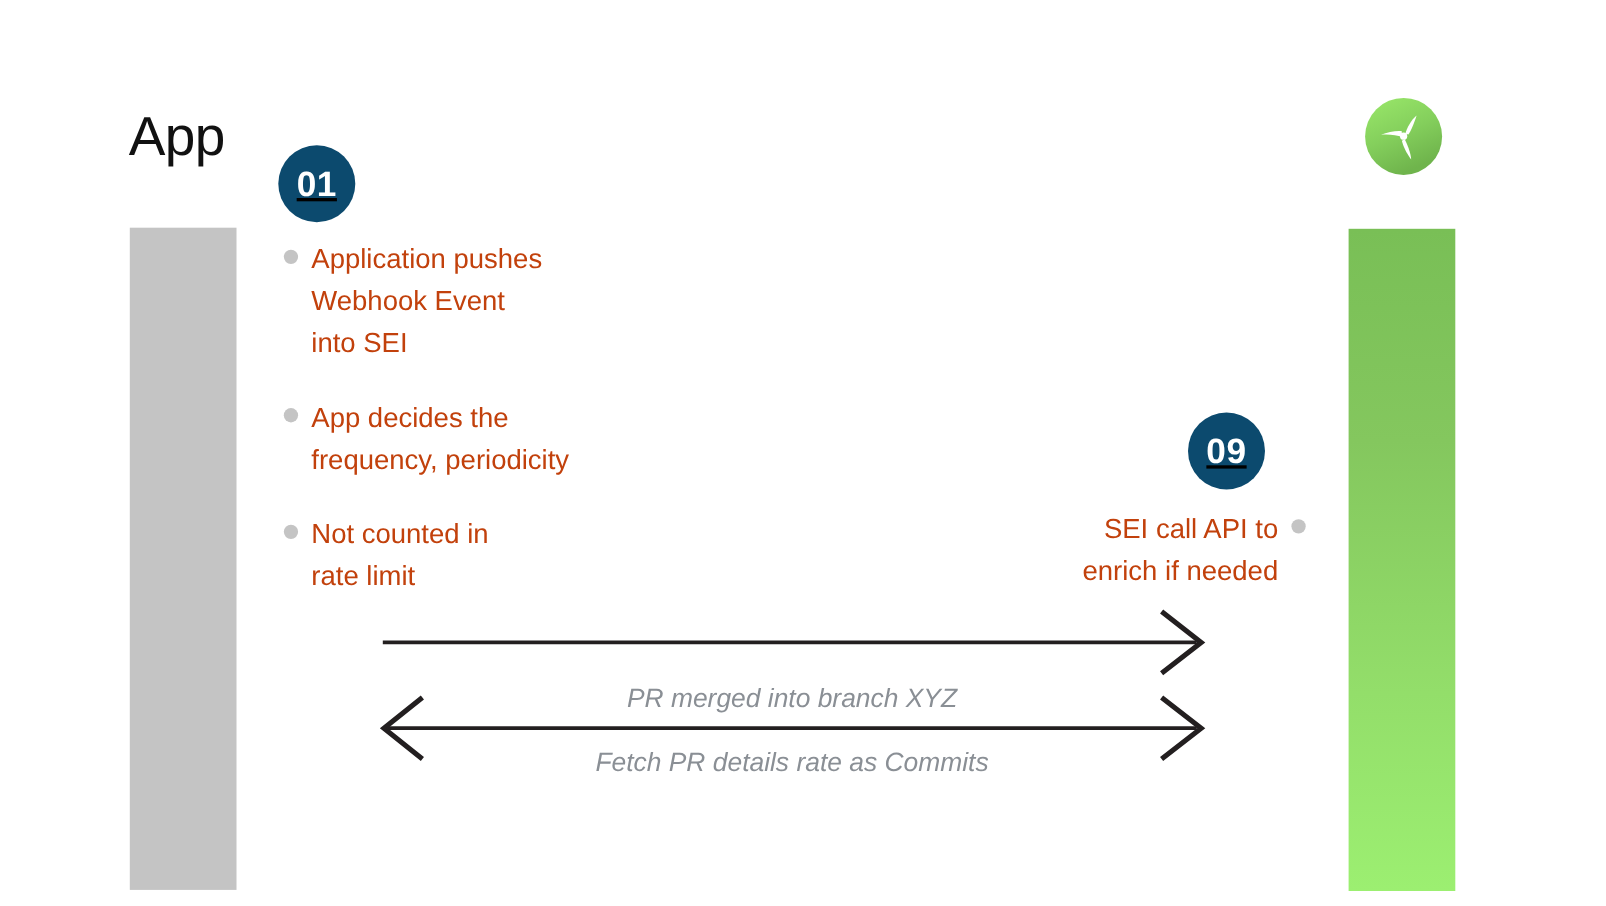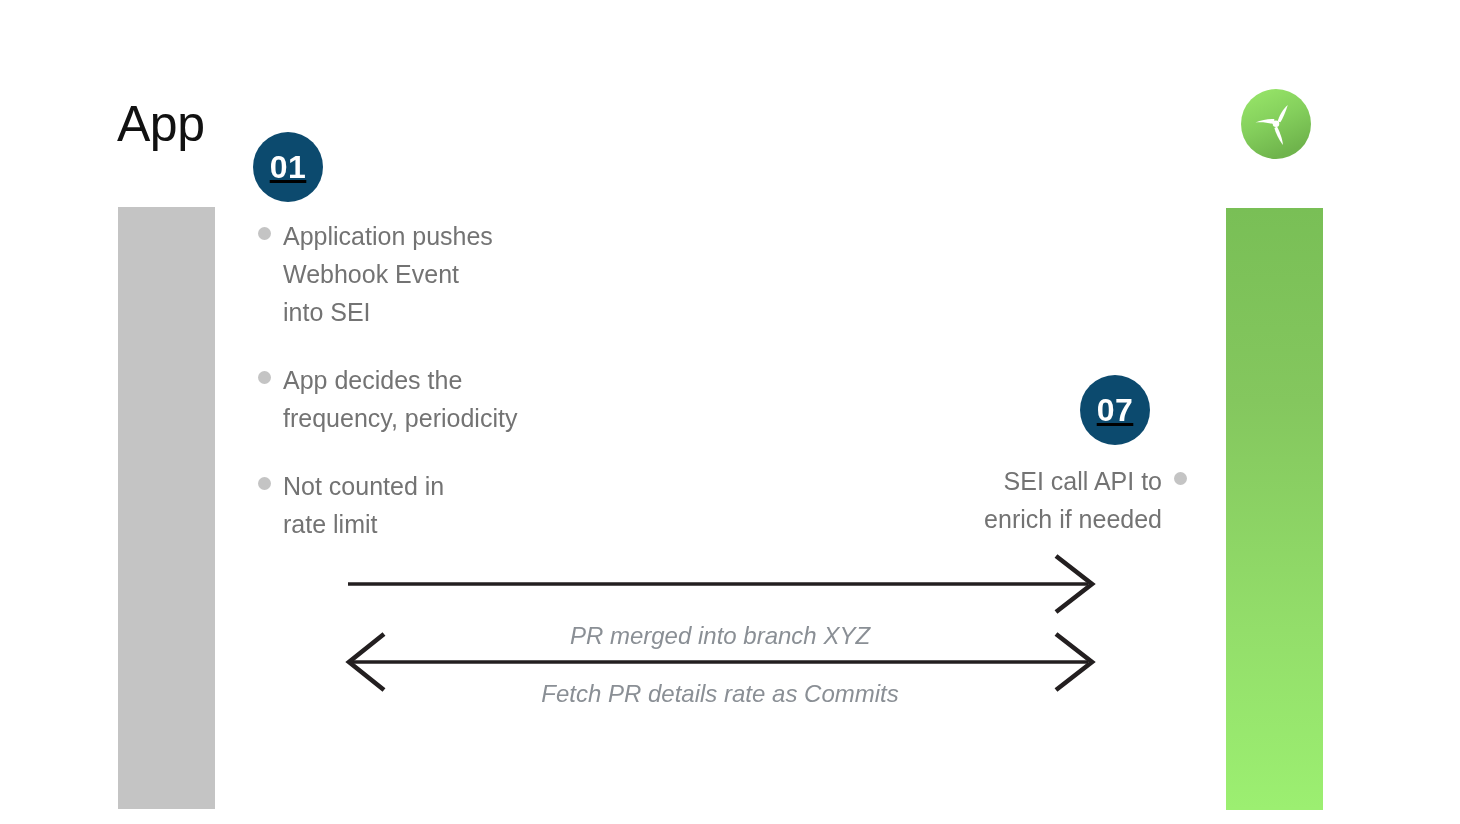--- a/index.html
+++ b/index.html
@@ -97,21 +97,21 @@
     flex: 0 0 auto;
     width: 13px;
     height: 13px;
     border-radius: 50%;
     background: #c4c4c4;
     margin-top: 10px;
   }
   .bullet-text {
     font-size: 25px;
     line-height: 38px;
-    color: #737373;
+    color: #c2410c;
     font-weight: 400;
     white-space: pre-line;
   }
 
   
   .group-left {
     left: 258px;
     top: 217px;
     width: 420px;
   }
@@ -193,21 +193,21 @@
         <circle cx="36" cy="35.8" r="3.3"></circle>
       </g>
     </svg>
   </div>
 
   <div class="step-badge badge-01">
     <span>01</span>
   </div>
 
   <div class="step-badge badge-02">
-    <span>07</span>
+    <span>09</span>
   </div>
 
   <div class="bullet-group group-left">
     <div class="bullet-item">
       <div class="bullet-dot"></div>
       <div class="bullet-text">Application pushes
 Webhook Event
 into SEI</div>
     </div>
     <div class="bullet-item">

